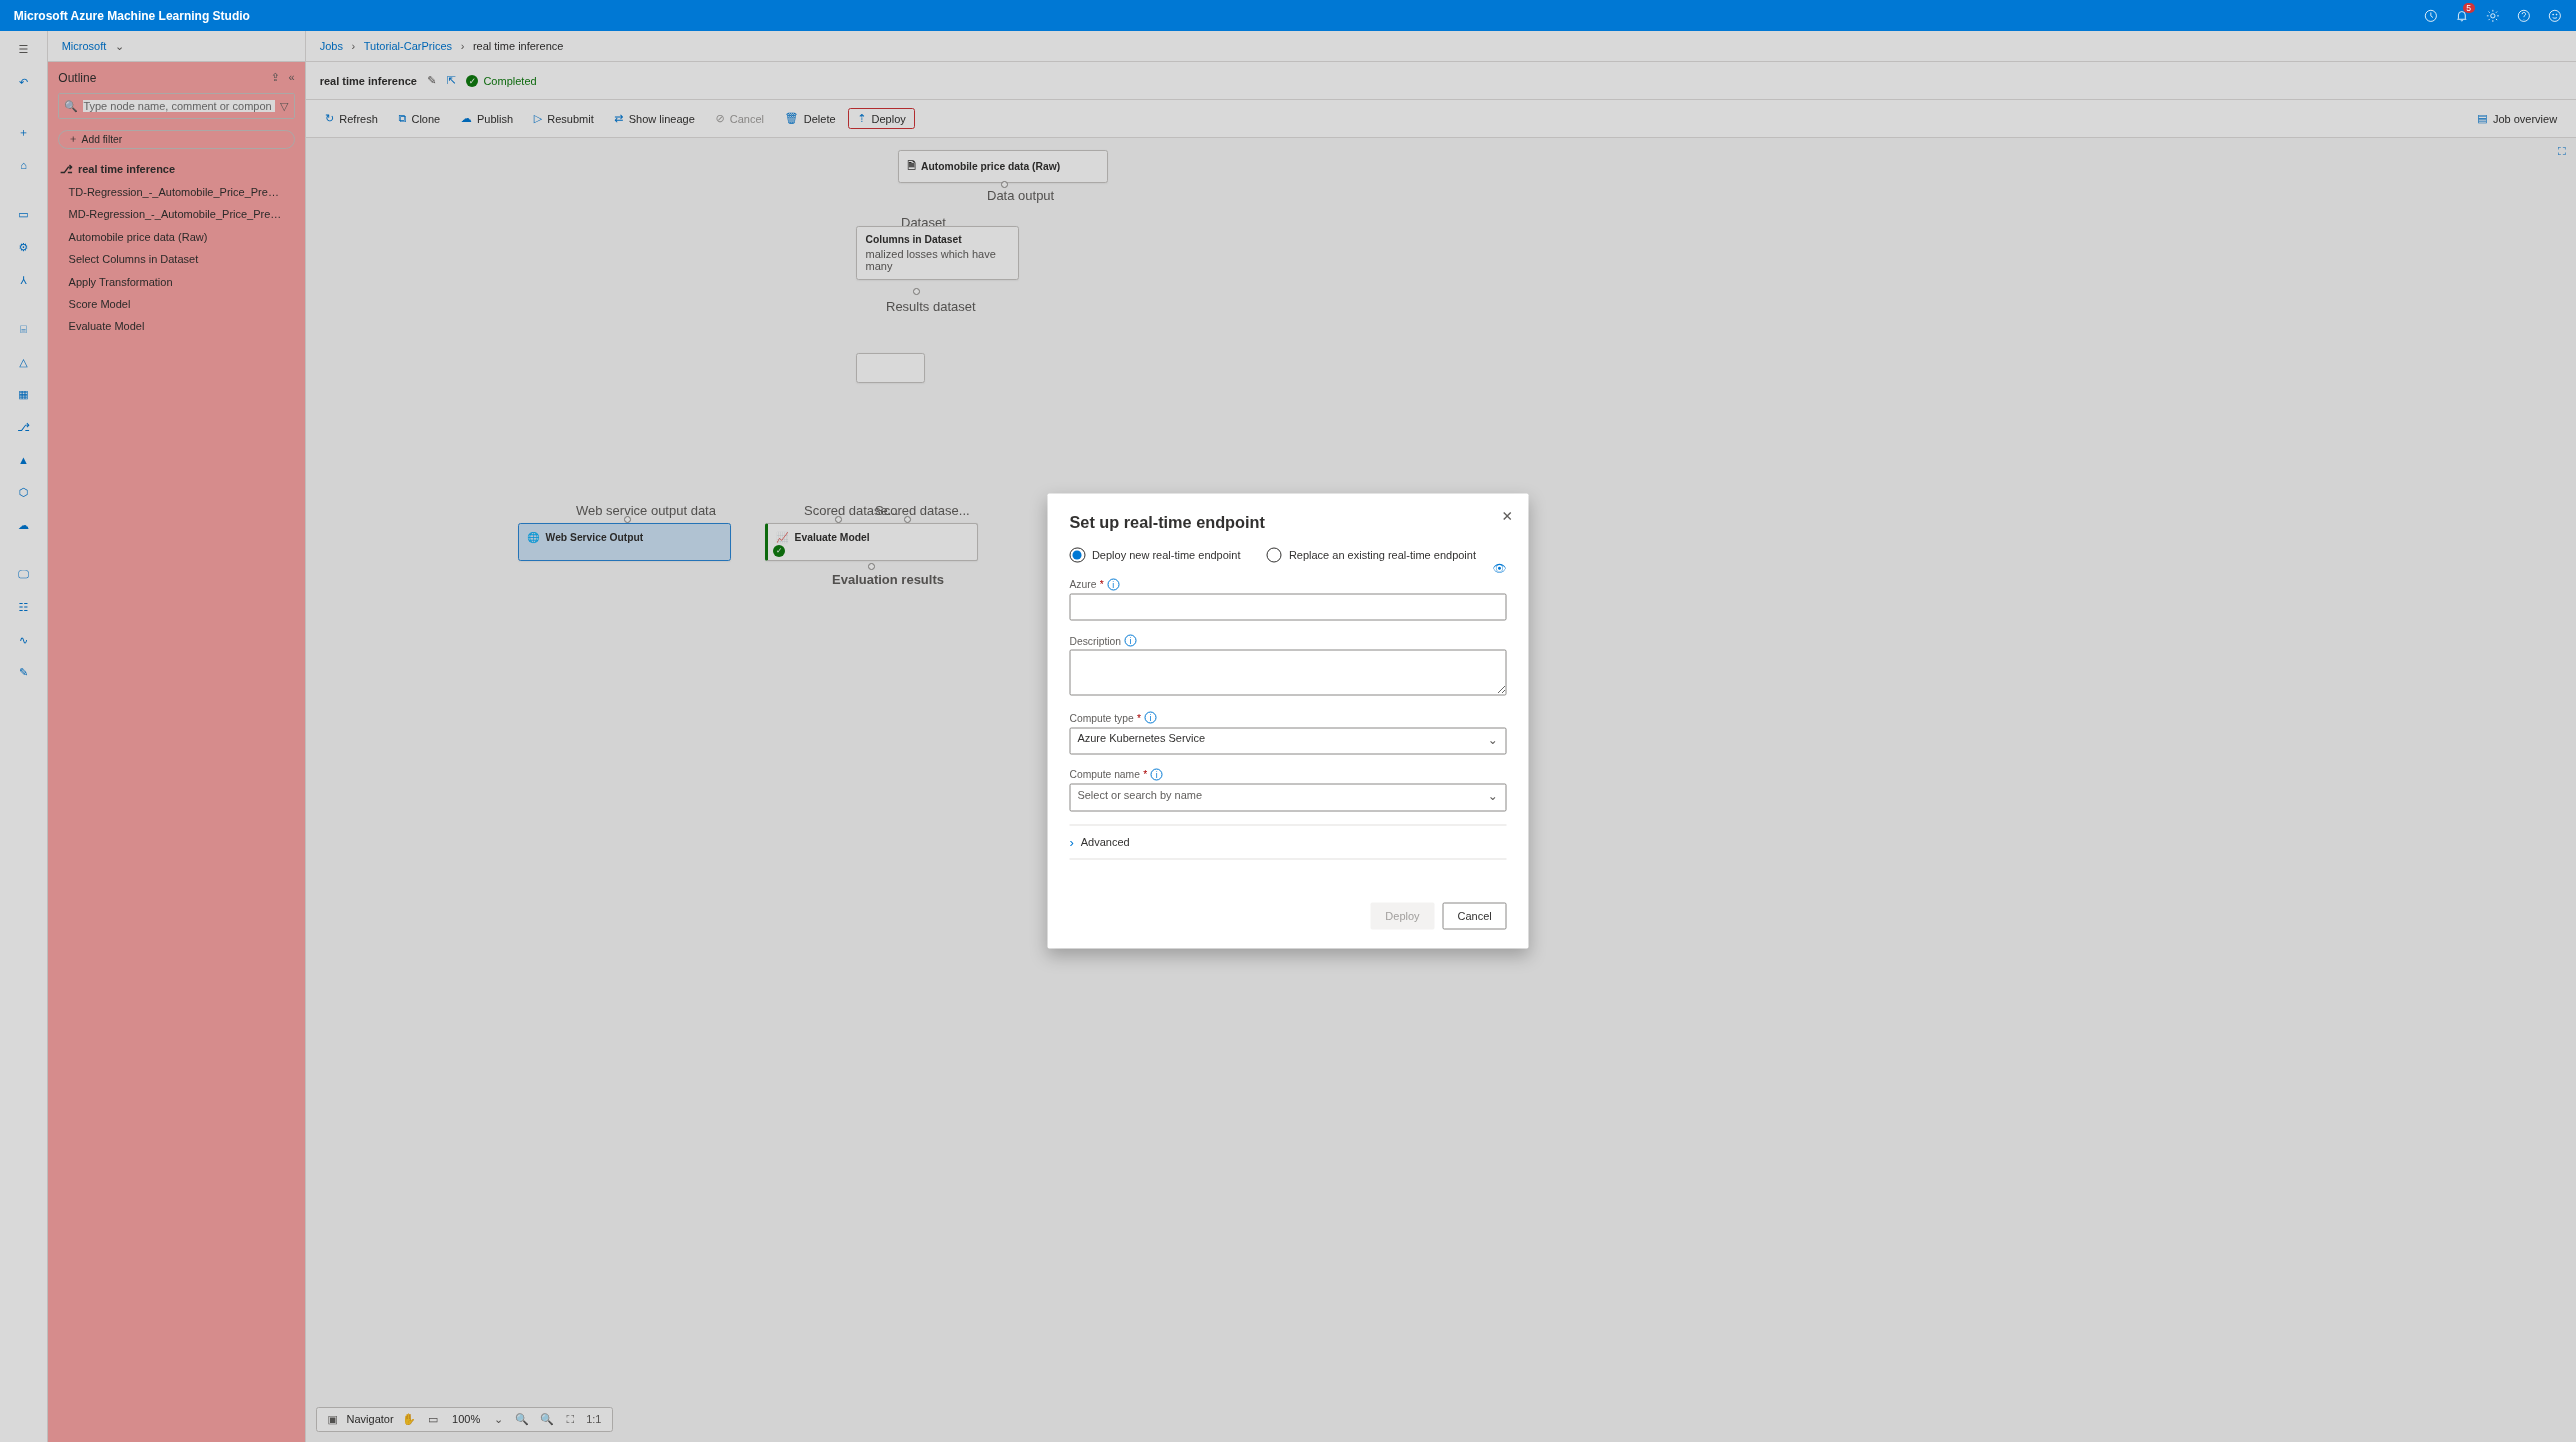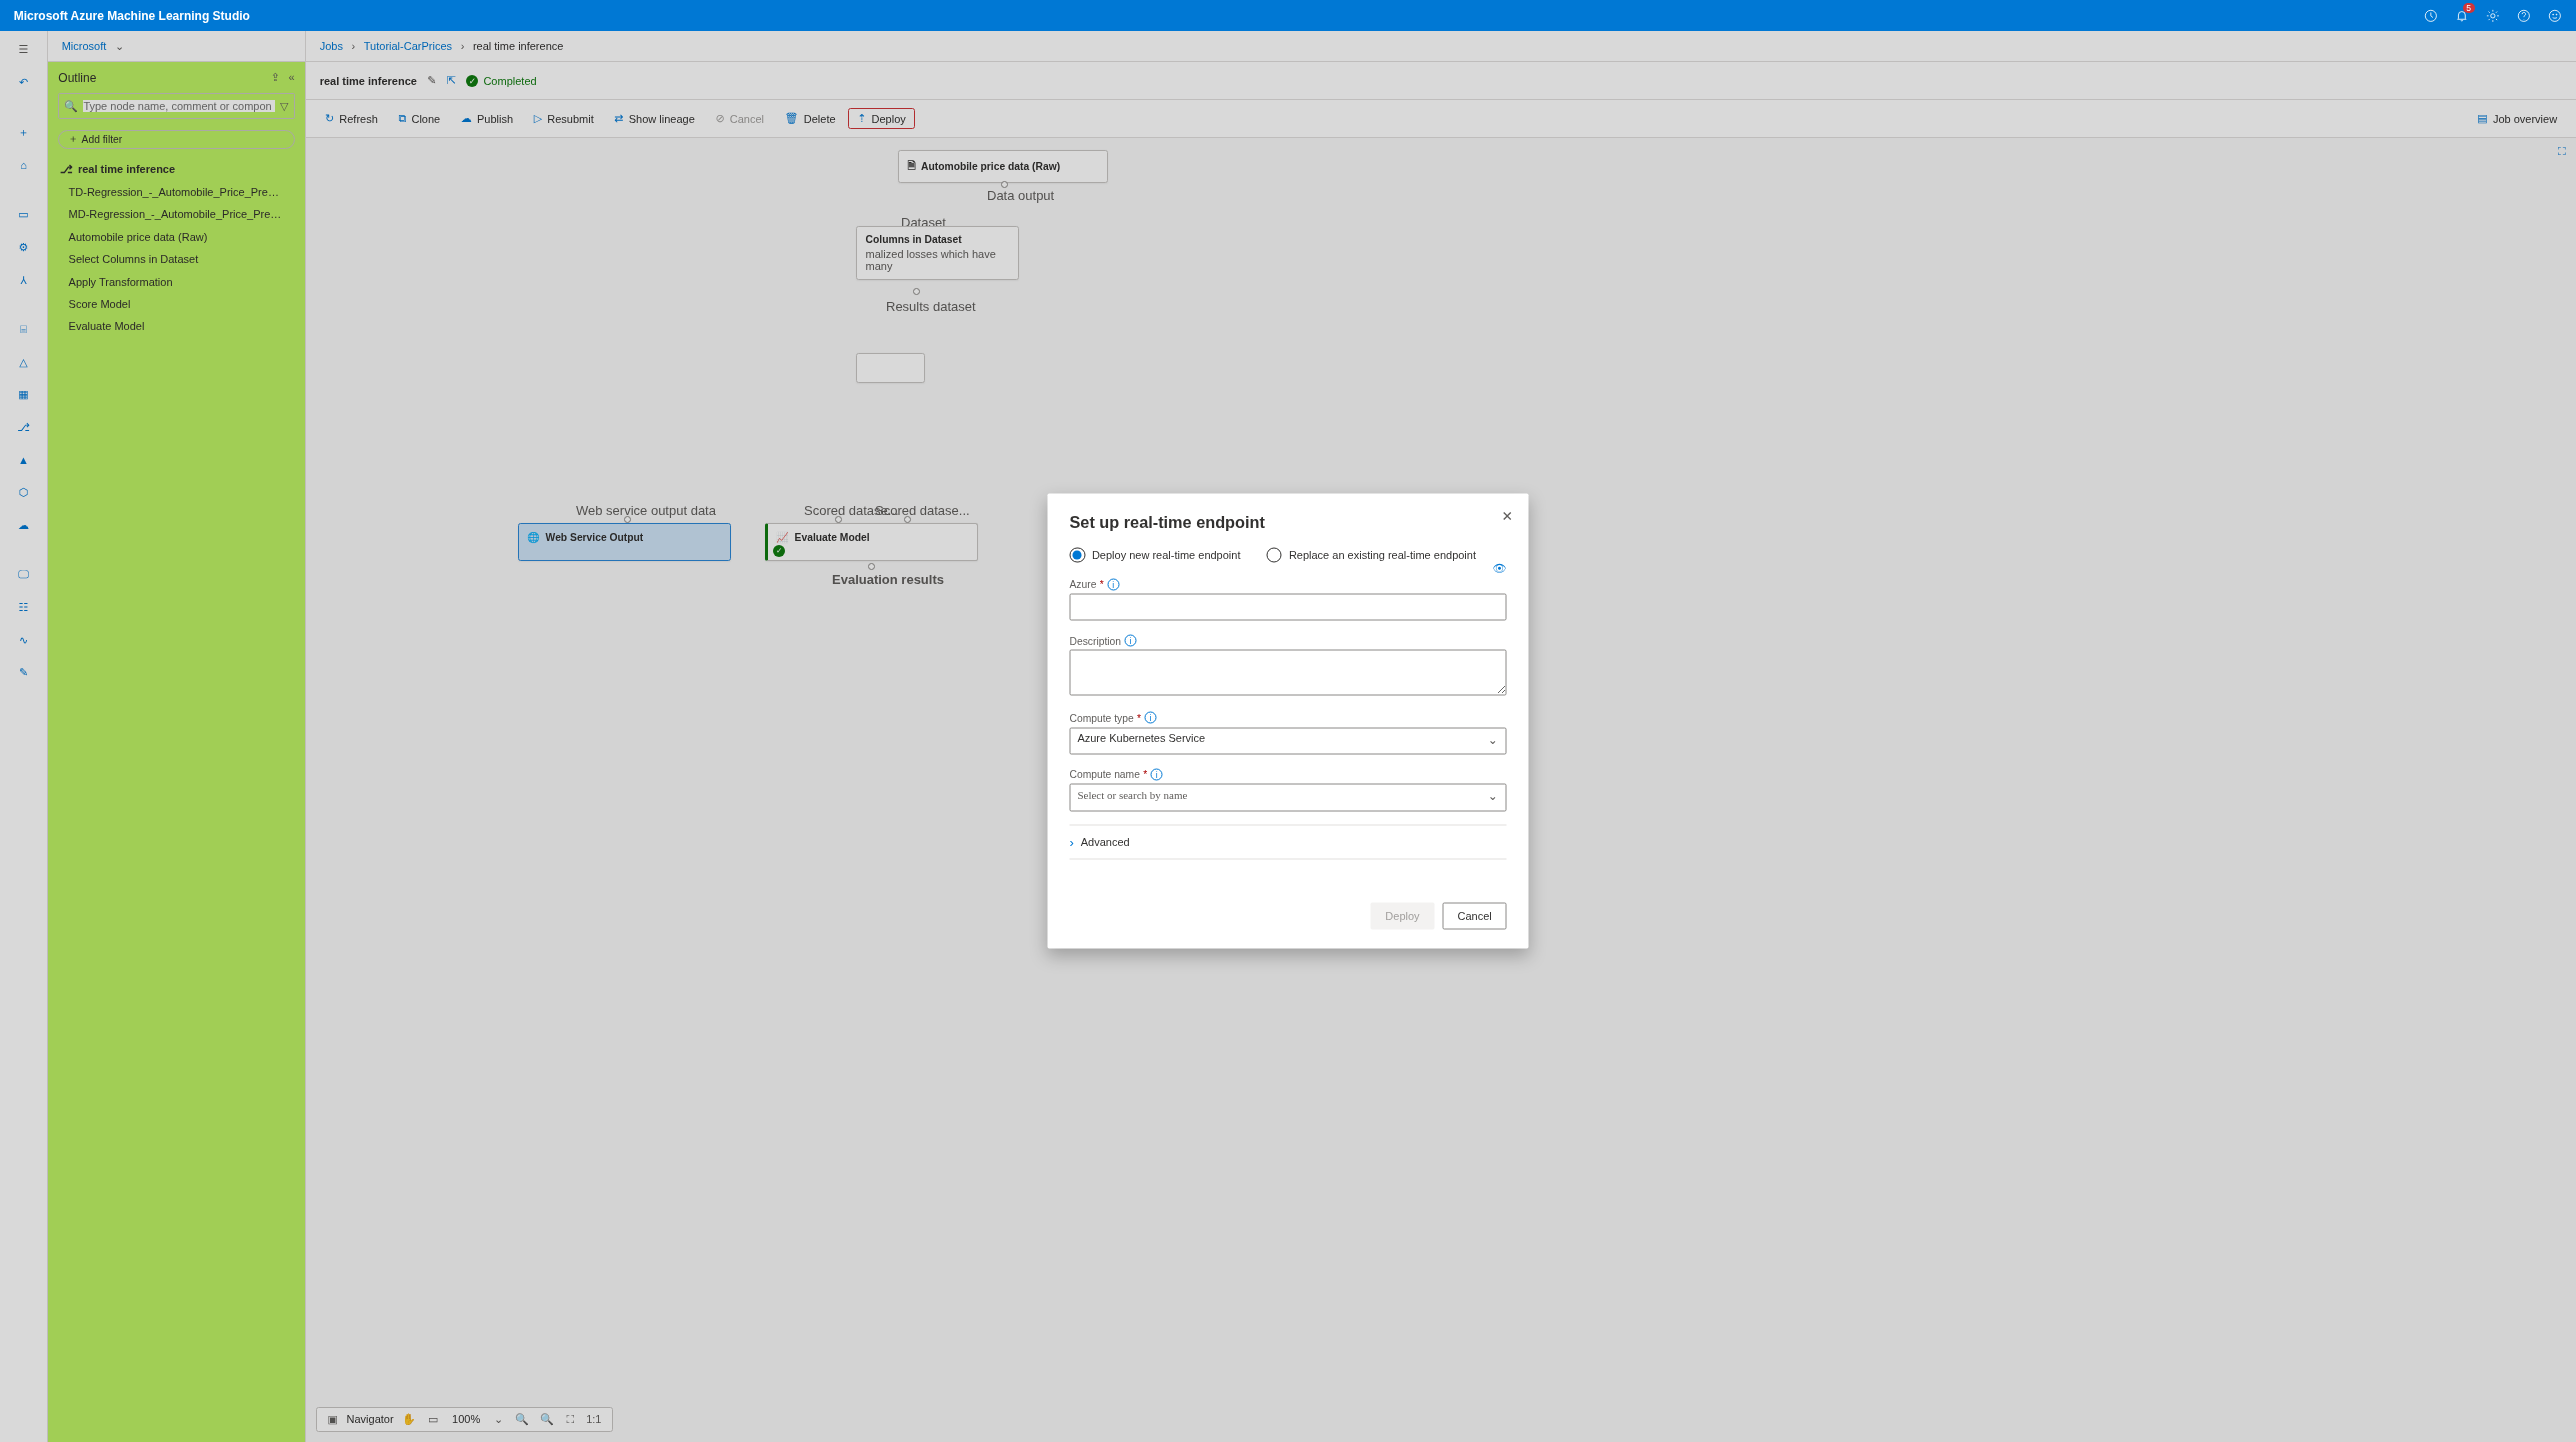--- a/index.html
+++ b/index.html
@@ -7,21 +7,21 @@
 .topbar { background: #0078d4; color: #fff; height: 31px; display: flex; align-items: center; padding: 0 13.7px; width: 100%; }
 .topbar-title { font-size: 12px; font-weight: 600; }
 .topbar-icons { margin-left: auto; display: flex; gap: 15.5px; align-items: center; }
 .topbar-icons .ticon { width: 15.5px; height: 15.5px; display:flex; align-items:center; justify-content:center; position:relative;}
 .notif-badge { position:absolute; top:-5.2px; right:-5.2px; background:#d13438; color:#fff; font-size:8.6px; border-radius:6.9px; padding:0 3.4px; line-height:10.3px;}
 .app { display:flex; position:absolute; top:31px; left:0; right:0; bottom:0;}
 .railbar { width:48px; background:#fff; border-right:0.9px solid #e1dfdd; display:flex; flex-direction:column; align-items:center; padding-top:6.9px; gap:8.6px;}
 .railbar .ricon { width:24px; height:24px; display:flex; align-items:center; justify-content:center; color:#0078d4;}
 .railbar .ricon.grey { color:#605e5c;}
 .rail-sep { height:8.6px;}
-.outline-panel { width:258px; background:#bef264; border-right:0.9px solid #e1dfdd; display:flex; flex-direction:column;}
+.outline-panel { width:258px; background:#fca5a5; border-right:0.9px solid #e1dfdd; display:flex; flex-direction:column;}
 .outline-head { padding:8.6px 10.3px; display:flex; align-items:center;}
 .outline-head .title { font-size:12px;}
 .outline-head .actions { margin-left:auto; display:flex; gap:8.6px; color:#605e5c;}
 .search-wrap { padding:0 10.3px 5.2px;}
 .search-box { display:flex; align-items:center; border:0.9px solid #c8c6c4; border-radius:1.7px; height:26px; padding:0 5.2px; gap:5.2px; color:#605e5c;}
 .search-box input { border:none; outline:none; flex:1; font-size:11px;}
 .filter-chip { margin:5.2px 10.3px; border:0.9px solid #c8c6c4; border-radius:12px; padding:1.7px 8.6px; font-size:10.3px; display:inline-flex; align-items:center; gap:3.4px;}
 .tree { padding:3.4px 0;}
 .tree-root { padding:5.2px 12px; display:flex; align-items:center; gap:5.2px; font-weight:600;}
 .tree-item { padding:5.2px 20.6px; white-space:nowrap; overflow:hidden; text-overflow:ellipsis;}
@@ -352,21 +352,21 @@
     </div>
   </div>
 
   <div class="form-group">
     <div class="form-label">
       <span>Compute name</span>
         <span class="req">*</span>
       <span class="info-icon">i</span>
     </div>
     <div class="select-wrap">
-      <div class="form-input" style="color:#605e5c;font-family:Liberation Serif, serif;">Select or search by name</div>
+      <div class="form-input" style="color:#605e5c;">Select or search by name</div>
     </div>
   </div>
 
   <div class="advanced-sec">
     <span class="chev">›</span>
     <span>Advanced</span>
   </div>
 
   <div class="modal-actions">
     <button class="btn btn-primary-disabled">Deploy</button>

